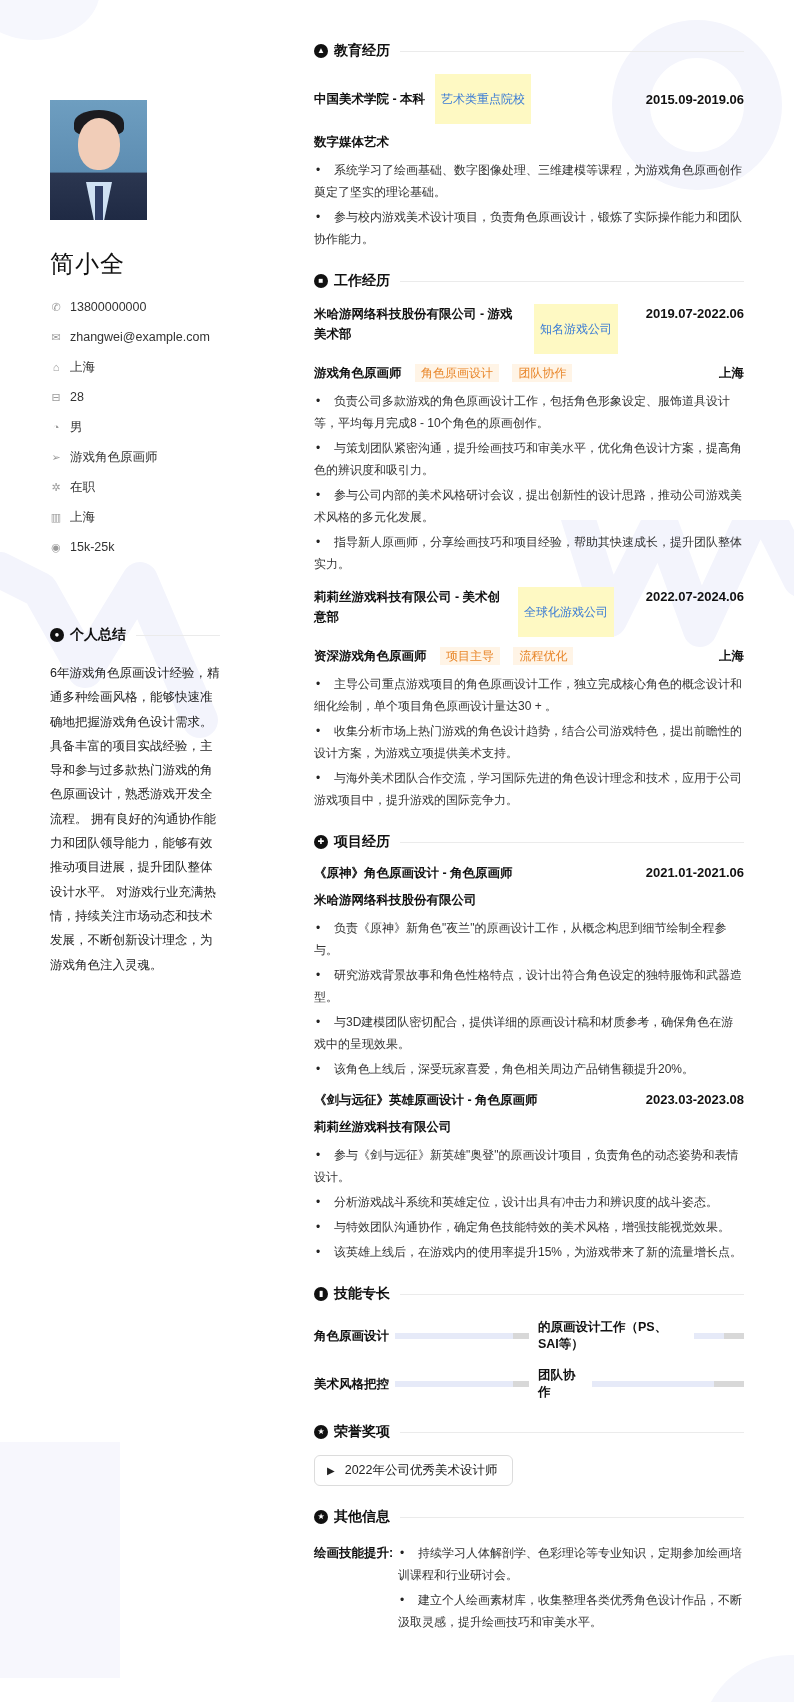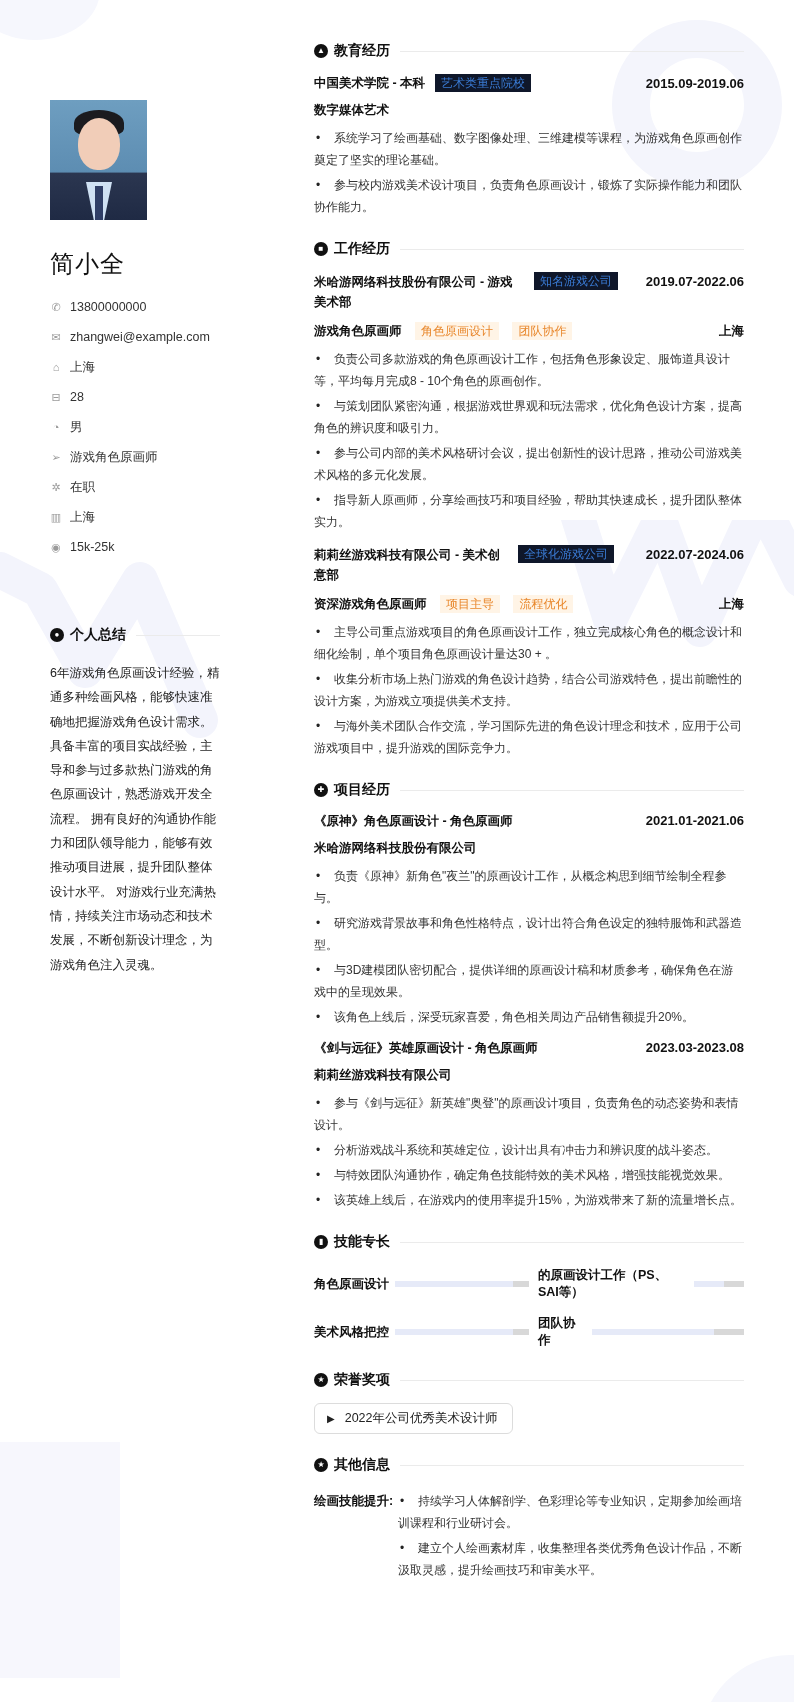--- a/index.html
+++ b/index.html
@@ -31,21 +31,21 @@
   
   .sec-head { display: flex; align-items: center; height: 22px; }
   .sec-icon { width: 14px; height: 14px; border-radius: 50%; background: #111; color: #fff; font-size: 8px; line-height: 14px; text-align: center; margin-right: 6px; flex-shrink: 0; }
   .sec-title { font-size: 14px; font-weight: bold; color: #111; white-space: nowrap; }
   .sec-line { flex: 1; height: 1px; background: #ebebeb; margin-left: 10px; }
 
   
   .right { position: absolute; left: 314px; top: 40px; width: 430px; }
   .row-head { display: flex; align-items: flex-start; justify-content: space-between; font-size: 12.5px; font-weight: bold; color: #111; }
   .row-head .left-part { display: flex; align-items: flex-start; }
-  .tag-blue { display: inline-block; background: #0f172a; color: #3a7bd5; font-weight: normal; font-size: 12px; padding: 1px 6px; margin-left: 10px; line-height: 16px; }
+  .tag-blue { display: inline-block; background: #fef9c3; color: #3a7bd5; font-weight: normal; font-size: 12px; padding: 17px 6px; margin-left: 10px; line-height: 16px; }
   .tag-orange { display: inline-block; background: #fff4e6; color: #e8862a; font-weight: normal; font-size: 12px; padding: 1px 6px; margin-left: 10px; line-height: 16px; }
   .date { font-weight: bold; font-size: 13px; white-space: nowrap; }
   .sub { margin-top: 10px; font-size: 12.5px; font-weight: bold; color: #111; display: flex; justify-content: space-between; align-items: center; }
   .bullets { margin-top: 8px; }
   .bullet { font-size: 12px; line-height: 22px; color: #333; margin-bottom: 3px; }
   .bullet::before { content: "•"; display: inline-block; width: 18px; padding-left: 2px; color: #222; }
 
   .skills { display: grid; grid-template-columns: 224px 206px; row-gap: 14px; margin-top: 14px; }
   .skill { display: flex; align-items: center; font-size: 12.5px; font-weight: bold; color: #111; }
   .skill .bar { height: 6px; background: #d8d8d8; margin-left: 6px; position: relative; }
@@ -166,21 +166,21 @@
     <div class="sub">
       <span>
         <span>游戏角色原画师</span>
         <span class="tag-orange">角色原画设计</span>
         <span class="tag-orange">团队协作</span>
       </span>
       <span>上海</span>
     </div>
     <div class="bullets">
       <div class="bullet">负责公司多款游戏的角色原画设计工作，包括角色形象设定、服饰道具设计等，平均每月完成8 - 10个角色的原画创作。</div>
-      <div class="bullet">与策划团队紧密沟通，根据游戏世界观和玩法需求，优化角色设计方案，提高角色的辨识度和吸引力。</div>
+      <div class="bullet">与策划团队紧密沟通，提升绘画技巧和审美水平，优化角色设计方案，提高角色的辨识度和吸引力。</div>
       <div class="bullet">参与公司内部的美术风格研讨会议，提出创新性的设计思路，推动公司游戏美术风格的多元化发展。</div>
       <div class="bullet">指导新人原画师，分享绘画技巧和项目经验，帮助其快速成长，提升团队整体实力。</div>
     </div>
   </div>
 
   <div style="margin-top:12px;">
     <div class="row-head">
       <div class="left-part">
         <span style="width:194px;line-height:20px;">莉莉丝游戏科技有限公司 - 美术创意部</span>
         <span class="tag-blue" style="width:96px;">全球化游戏公司</span>

